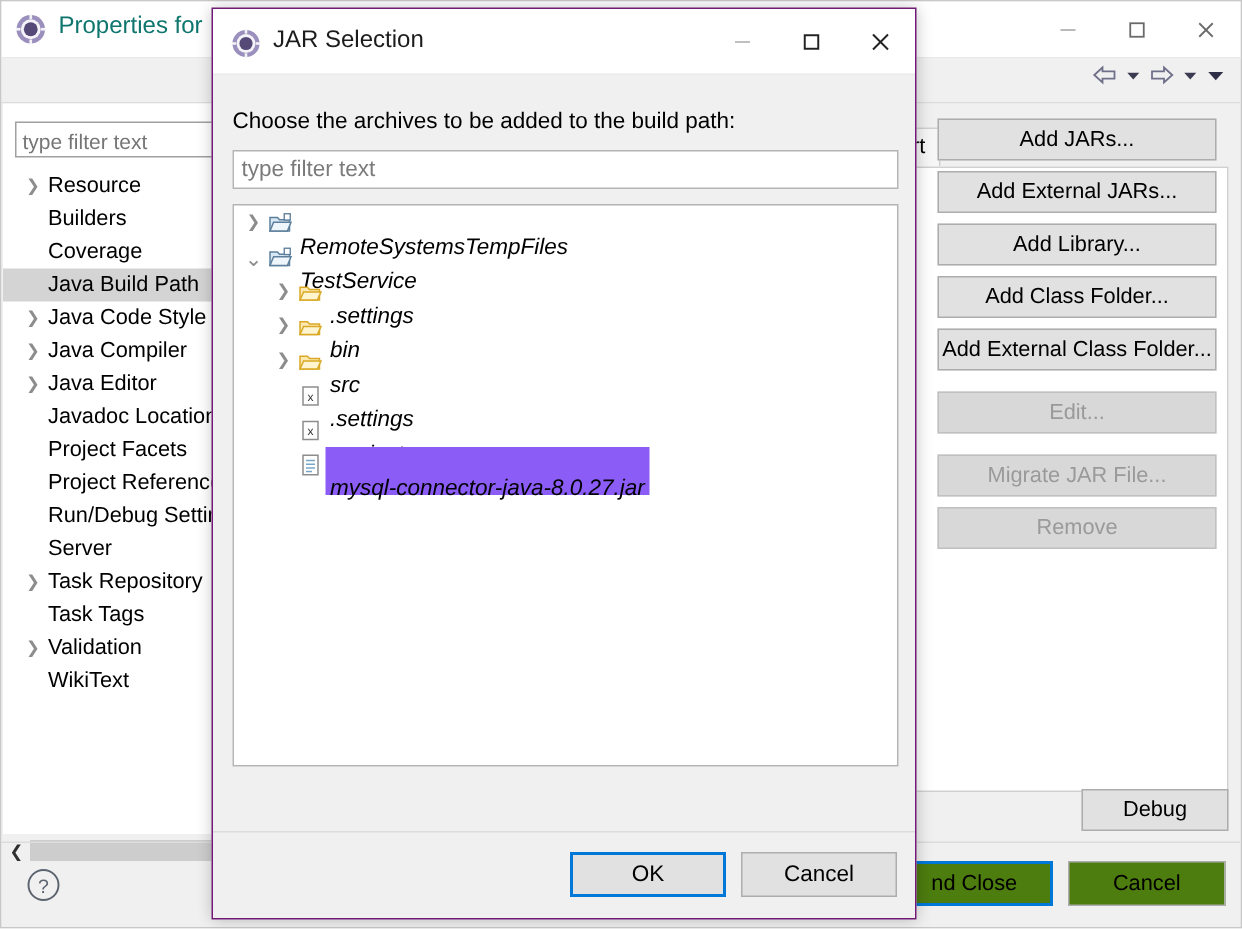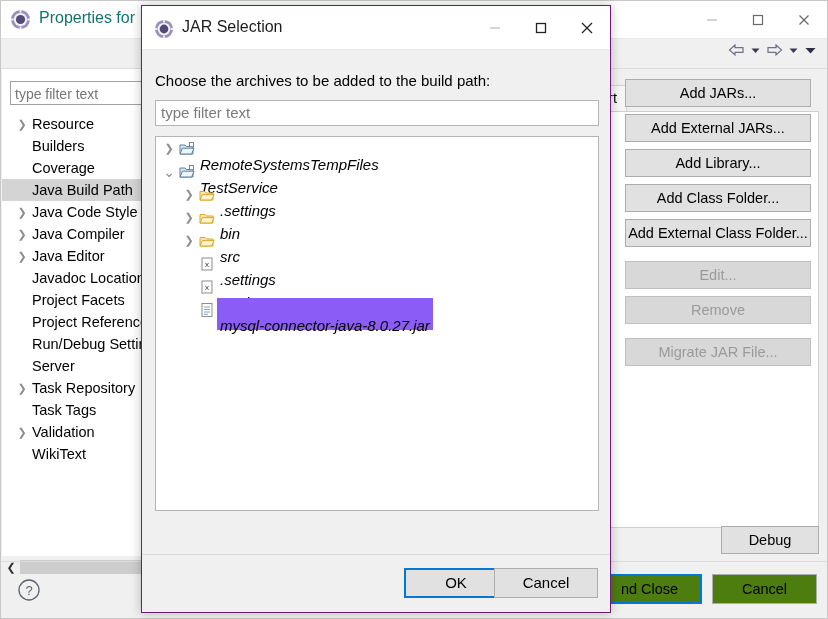--- a/index.html
+++ b/index.html
@@ -192,21 +192,21 @@
   }
   .jrow .jlabel { position: absolute; top: 0; height: 23px; padding: 16px 3px; font-style: italic; }
 
   .dlg-btnrow { position: absolute; left: 0; right: 0; bottom: 0; height: 58px; }
   .dlg-btnrow .sep { position: absolute; left: 0; right: 0; top: 0; height: 1px; background: #dcdcdc; }
   .dbtn {
     position: absolute; top: 14px; width: 104px; height: 30px;
     background: #e1e1e1; border: 1px solid #adadad;
     font-size: 15px; text-align: center; line-height: 28px; color: #000;
   }
-  .dbtn.primary { border: 2px solid #0078d7; line-height: 26px; margin-left: 24px; }
+  .dbtn.primary { border: 2px solid #0078d7; line-height: 26px; }
 </style>
 </head>
 <body>
 
 <div id="root">
 
   <div class="bg-window">
 
     <div class="bg-titlebar">
       <span class="bg-title-icon">
@@ -313,22 +313,22 @@
           <span class="tab" style="left:442px; width:34px;">ort</span>
         </div>
         <div class="content-box"></div>
         <div class="side-buttons" id="side-buttons">
             <div class="sbtn">Add JARs...</div>
             <div class="sbtn">Add External JARs...</div>
             <div class="sbtn">Add Library...</div>
             <div class="sbtn">Add Class Folder...</div>
             <div class="sbtn">Add External Class Folder...</div>
             <div class="sbtn disabled gap">Edit...</div>
+            <div class="sbtn disabled gap">Migrate JAR File...</div>
             <div class="sbtn disabled">Remove</div>
-            <div class="sbtn disabled gap">Migrate JAR File...</div>
           </div>
       </div>
 
       <div class="apply-row">
         <div class="apply-btn">Debug</div>
       </div>
 
       <div class="bottom-sep"></div>
 
       <div class="bg-bottom-buttons" id="bg-bottom-buttons">

